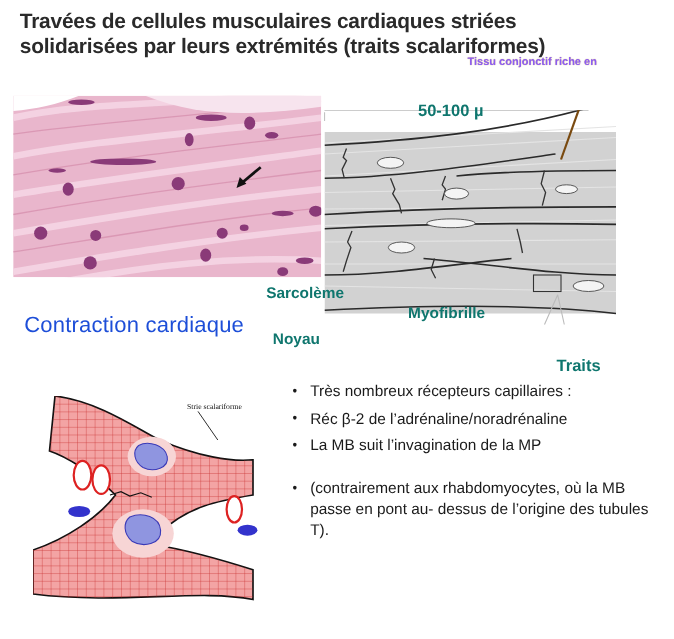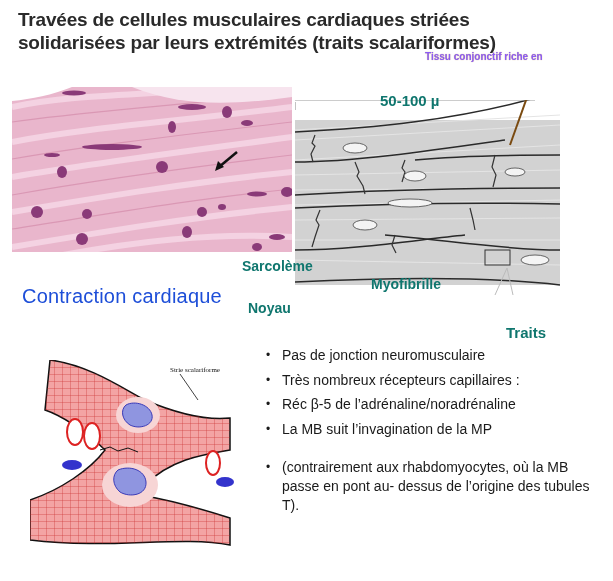--- a/index.html
+++ b/index.html
@@ -147,18 +147,17 @@
   <ellipse cx="45" cy="72" rx="8" ry="13" fill="#fff" stroke="#d22" stroke-width="2"></ellipse>
   <ellipse cx="62" cy="76" rx="8" ry="13" fill="#fff" stroke="#d22" stroke-width="2"></ellipse>
   <ellipse cx="183" cy="103" rx="7" ry="12" fill="#fff" stroke="#d22" stroke-width="2"></ellipse>
   <ellipse cx="42" cy="105" rx="10" ry="5" fill="#3333cc"></ellipse>
   <ellipse cx="195" cy="122" rx="9" ry="5" fill="#3333cc"></ellipse>
   <text x="140" y="12" font-size="7" font-family="Liberation Serif, serif" fill="#111">Strie scalariforme</text>
   <line x1="150" y1="14" x2="168" y2="40" stroke="#111" stroke-width="0.8"></line>
 </svg>
 
 <ul class="bullets">
-  <li>Pas de jonction neuromusculaire</li>
   <li>Très nombreux récepteurs capillaires :</li>
-  <li>Réc β-5 de l’adrénaline/noradrénaline</li>
+  <li>Réc β-2 de l’adrénaline/noradrénaline</li>
   <li>La MB suit l’invagination de la MP</li>
   <li class="multi">(contrairement aux rhabdomyocytes, où la MB passe en pont au- dessus de l’origine des tubules T).</li>
 </ul>
 
 </body></html>

